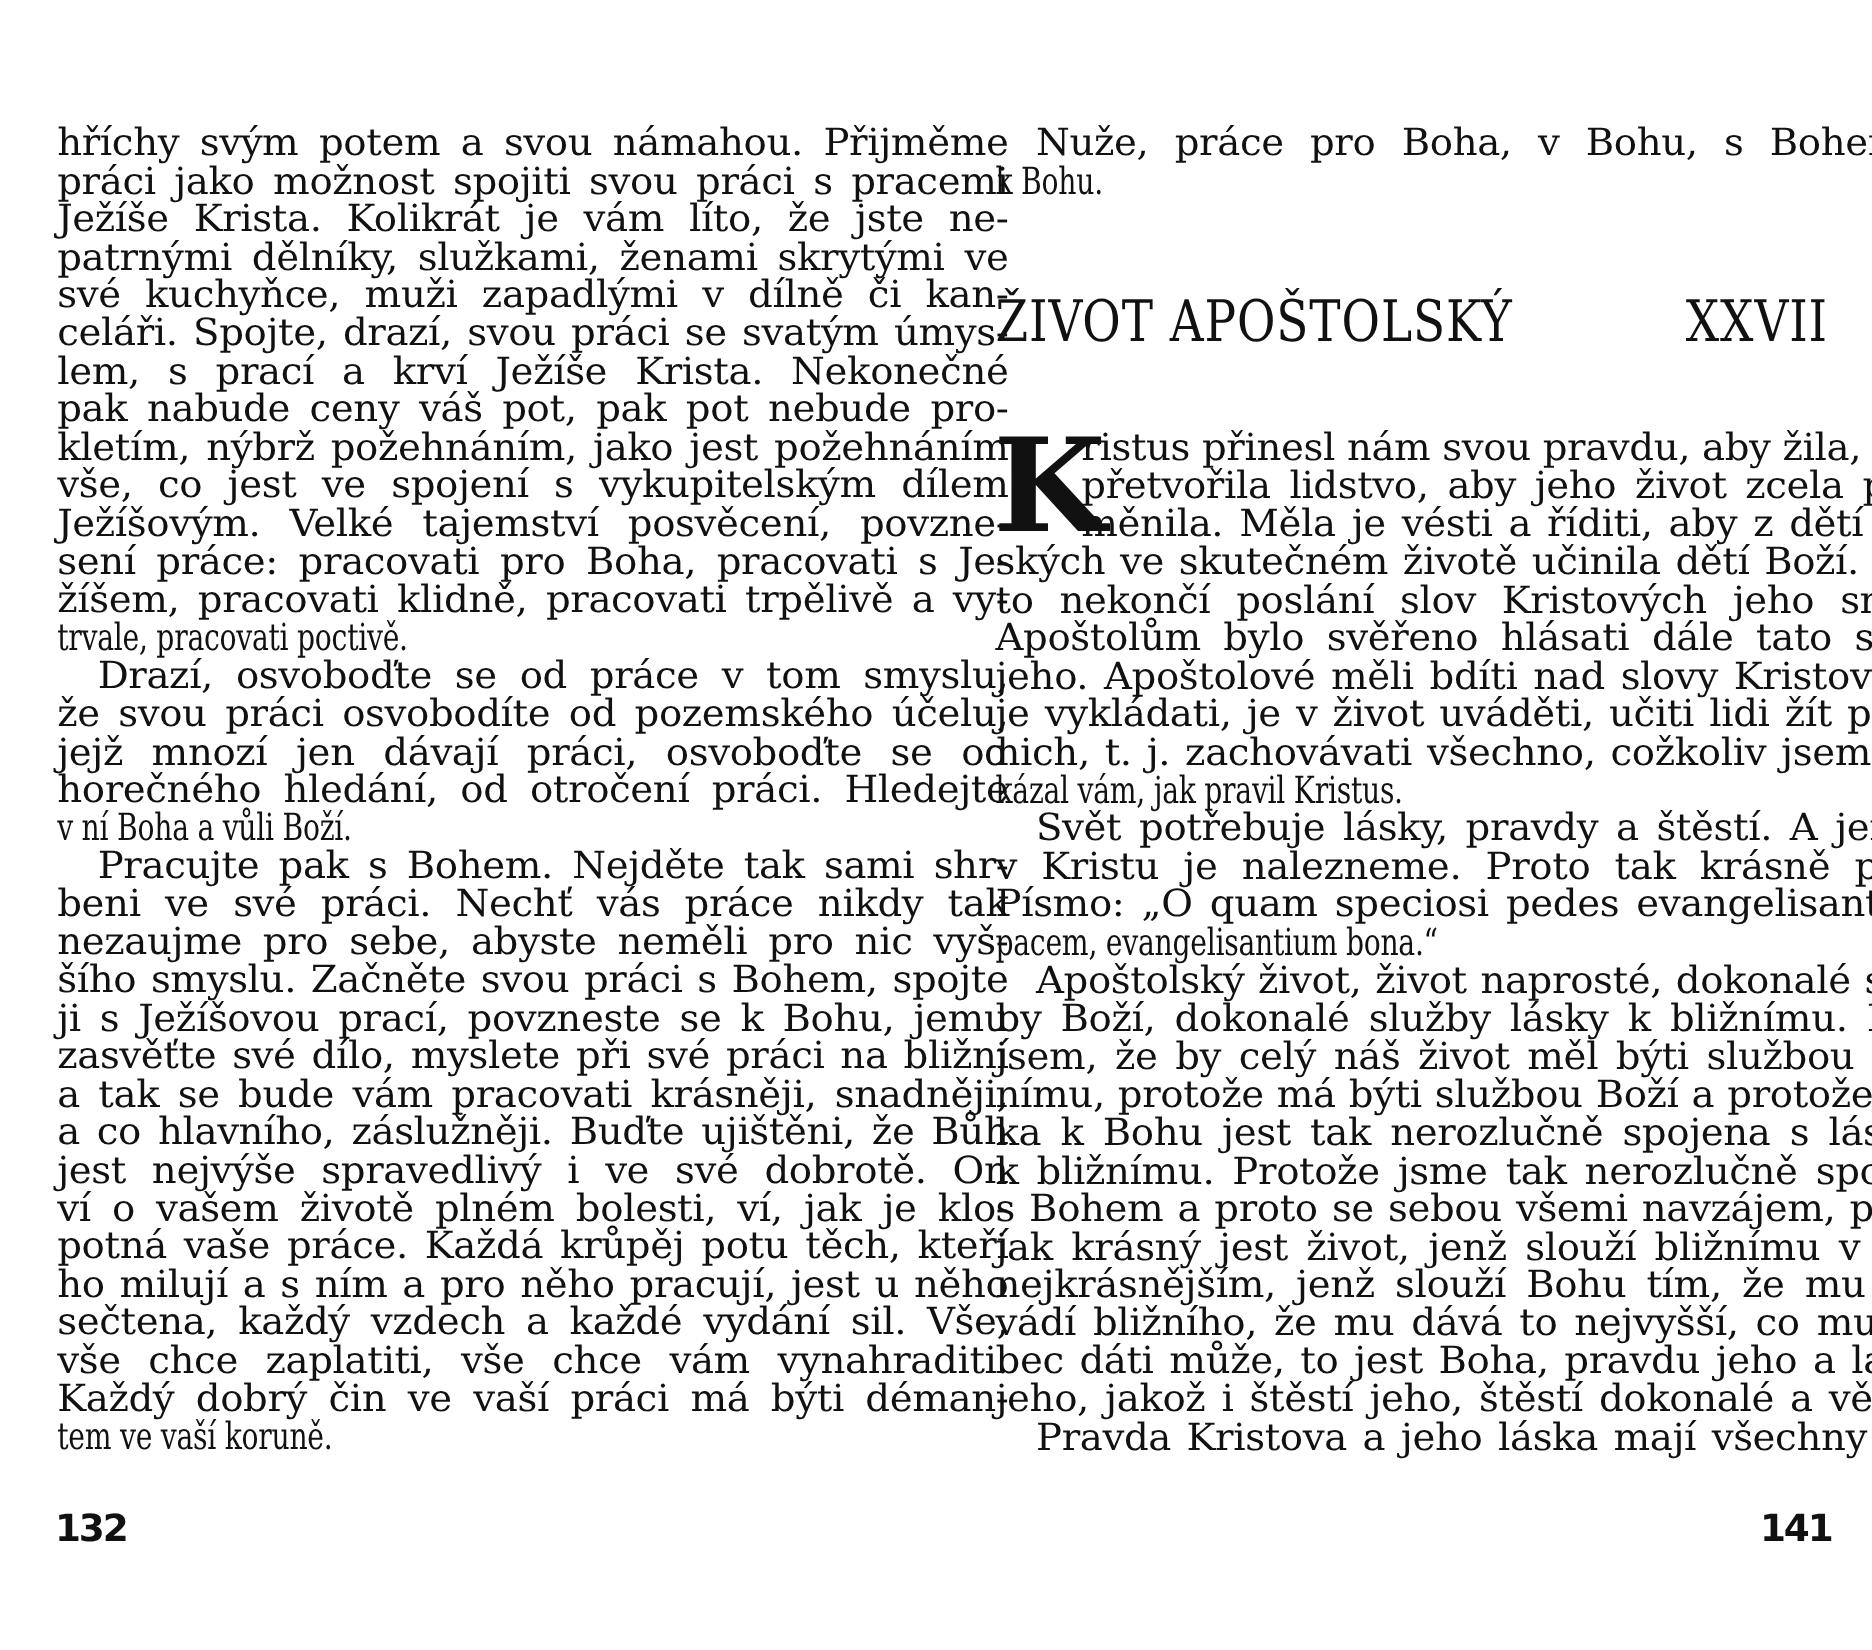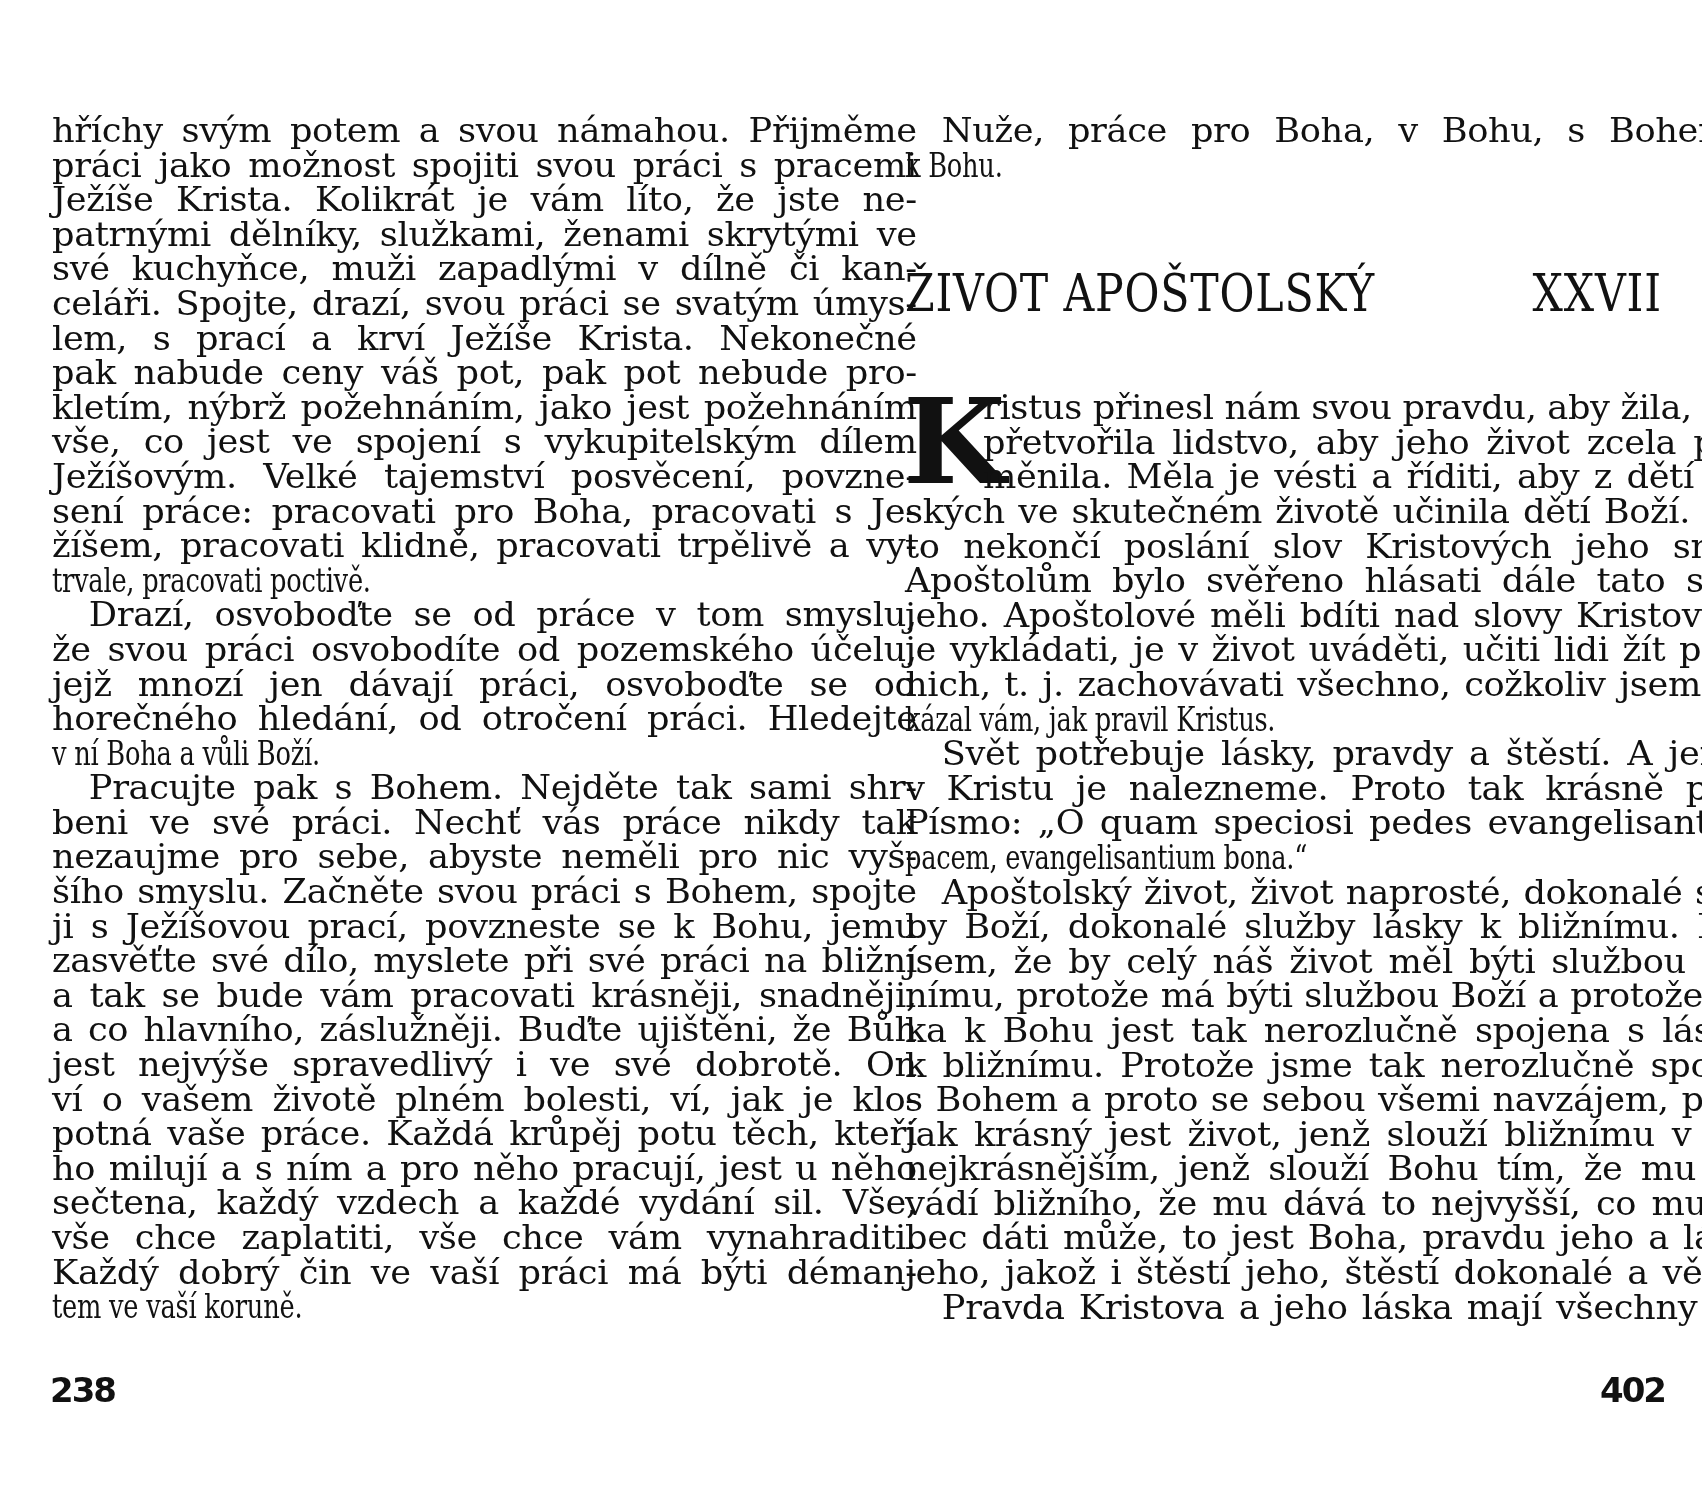--- a/index.html
+++ b/index.html
@@ -86,21 +86,21 @@
       <span class="line" style="white-space: nowrap; display: block; transform: scaleX(1.15);">a co hlavního, záslužněji. Buďte ujištěni, že Bůh</span>
       <span class="line" style="white-space: nowrap; display: block; transform: scaleX(1.15);">jest nejvýše spravedlivý i ve své dobrotě. On</span>
       <span class="line" style="white-space: nowrap; display: block; transform: scaleX(1.15);">ví o vašem životě plném bolesti, ví, jak je klo-</span>
       <span class="line" style="white-space: nowrap; display: block; transform: scaleX(1.15);">potná vaše práce. Každá krůpěj potu těch, kteří</span>
       <span class="line" style="white-space: nowrap; display: block; transform: scaleX(1.15);">ho milují a s ním a pro něho pracují, jest u něho</span>
       <span class="line" style="white-space: nowrap; display: block; transform: scaleX(1.15);">sečtena, každý vzdech a každé vydání sil. Vše,</span>
       <span class="line" style="white-space: nowrap; display: block; transform: scaleX(1.15);">vše chce zaplatiti, vše chce vám vynahraditi.</span>
       <span class="line" style="white-space: nowrap; display: block; transform: scaleX(1.15);">Každý dobrý čin ve vaší práci má býti déman-</span>
       <span class="line last" style="white-space: nowrap; display: block; transform: scaleX(0.84);">tem ve vaší koruně.</span>
     </div>
-  <div class="page-num left">238</div>
+  <div class="page-num left">132</div>
 </div>
 
 <div>
   <div class="col col-right">
       <span class="line indent" style="white-space: nowrap; display: block; transform: scaleX(1.15);">Nuže, práce pro Boha, v Bohu, s Bohem a</span>
       <span class="line last" style="white-space: nowrap; display: block; transform: scaleX(0.84);">k Bohu.</span>
     </div>
   <div class="heading">
     <span>ŽIVOT APOŠTOLSKÝ</span>
     <span>XXVII</span>
@@ -130,14 +130,14 @@
       <span class="line" style="white-space: nowrap; display: block; transform: scaleX(1.15);">ka k Bohu jest tak nerozlučně spojena s láskou</span>
       <span class="line" style="white-space: nowrap; display: block; transform: scaleX(1.15);">k bližnímu. Protože jsme tak nerozlučně spojeni</span>
       <span class="line" style="white-space: nowrap; display: block; transform: scaleX(1.15);">s Bohem a proto se sebou všemi navzájem, proto</span>
       <span class="line" style="white-space: nowrap; display: block; transform: scaleX(1.15);">jak krásný jest život, jenž slouží bližnímu v tom</span>
       <span class="line" style="white-space: nowrap; display: block; transform: scaleX(1.15);">nejkrásnějším, jenž slouží Bohu tím, že mu při-</span>
       <span class="line" style="white-space: nowrap; display: block; transform: scaleX(1.15);">vádí bližního, že mu dává to nejvyšší, co mu vů-</span>
       <span class="line" style="white-space: nowrap; display: block; transform: scaleX(1.15);">bec dáti může, to jest Boha, pravdu jeho a lásku</span>
       <span class="line" style="white-space: nowrap; display: block; transform: scaleX(1.15);">jeho, jakož i štěstí jeho, štěstí dokonalé a věčné.</span>
       <span class="line indent" style="white-space: nowrap; display: block; transform: scaleX(1.15);">Pravda Kristova a jeho láska mají všechny uči-</span>
     </div>
-  <div class="page-num right">402</div>
+  <div class="page-num right">141</div>
 </div>
 
 </body></html>

